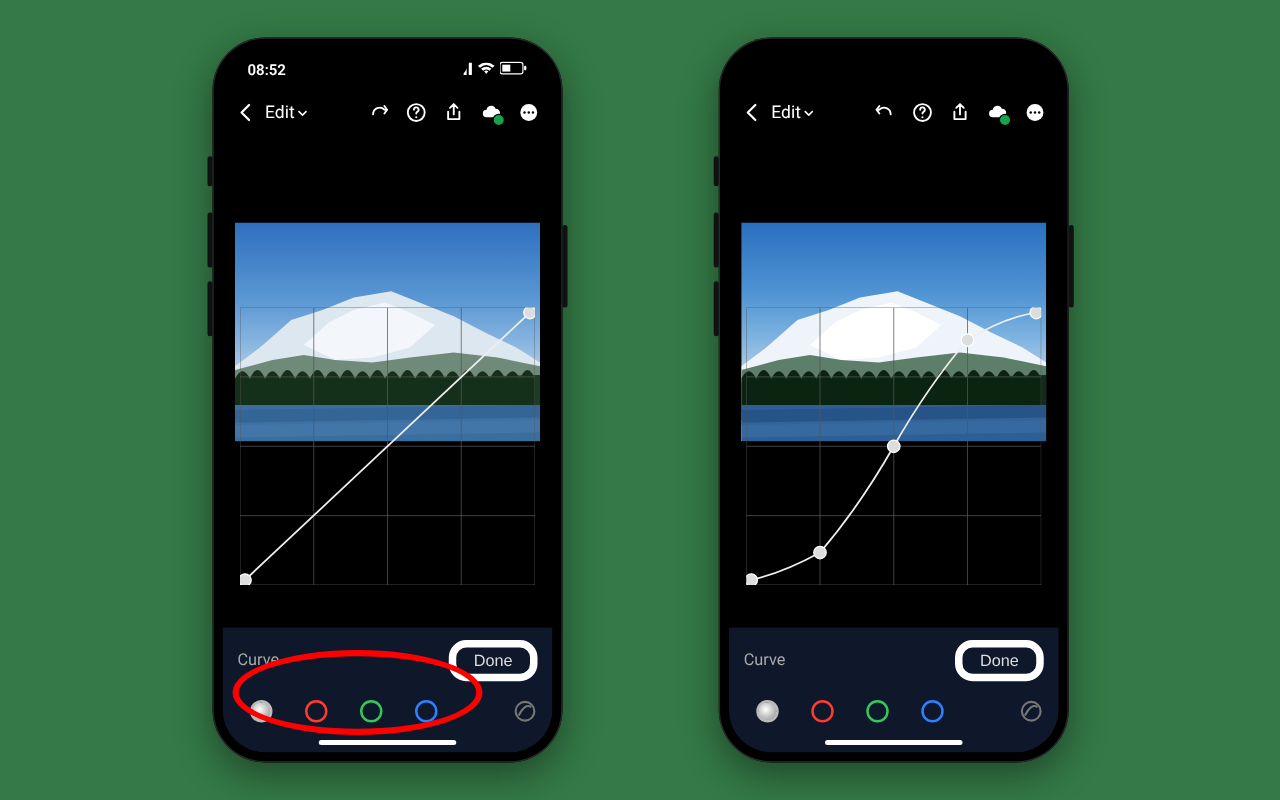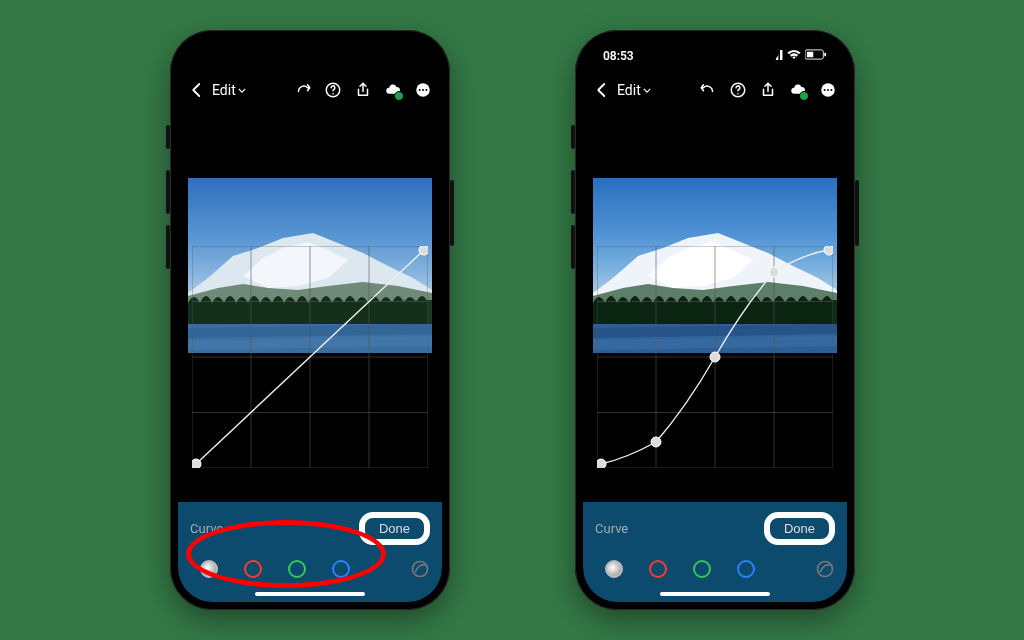--- a/index.html
+++ b/index.html
@@ -112,21 +112,21 @@
     position:absolute;
     top: 68px; left:4px; right:4px; bottom:0;
   }
   .curve-area svg { width:100%; height:100%; display:block; }
 
   
   .panel {
     position:absolute;
     left:0; right:0; bottom:0;
     height: 100px;
-    background: #0c4a6e;
+    background: #0f172a;
     border-radius: 0 0 34px 34px;
     padding: 10px 12px 0;
     box-sizing: border-box;
   }
   .panel-row1 {
     display:flex; align-items:center; justify-content:space-between;
     color:#aaa; font-size:13px;
   }
   .done-btn {
     border:6px solid #ffffff;
@@ -184,20 +184,45 @@
 
   <div class="phone left">
     <span class="sidebtn btn-l1"></span>
     <span class="sidebtn btn-l2"></span>
     <span class="sidebtn btn-l3"></span>
     <span class="sidebtn btn-r1"></span>
 
     <div class="screen">
       <div class="notch"></div>
 
+      <div class="status">
+        <span>08:52</span>
+        <span class="right-icons">
+          <span>
+            <svg viewBox="0 0 18 12" width="16" height="10">
+                <rect x="0" y="8" width="3" height="4" fill="#fff"></rect>
+                <rect x="5" y="5" width="3" height="7" fill="#fff"></rect>
+                <rect x="10" y="2" width="3" height="10" fill="#fff"></rect>
+                <rect x="15" y="0" width="3" height="12" fill="#fff"></rect>
+              </svg>
+          </span>
+          <span>
+            <svg viewBox="0 0 16 12" width="14" height="10">
+                <path d="M8 11 L6 8.5 Q8 7 10 8.5 Z M3 6 Q8 2 13 6 L11 8 Q8 5.5 5 8 Z M0 3 Q8 -3 16 3 L14 5 Q8 0 2 5 Z" fill="#fff"></path>
+              </svg>
+          </span>
+          <span>
+            <svg viewBox="0 0 24 12" width="22" height="11">
+                <rect x="0" y="1" width="20" height="10" rx="2" fill="none" stroke="#fff" stroke-width="1"></rect>
+                <rect x="2" y="3" width="7" height="6" fill="#fff"></rect>
+                <rect x="21" y="4" width="2" height="4" rx="1" fill="#fff"></rect>
+              </svg>
+          </span>
+        </span>
+      </div>
 
       <div class="navbar">
         <div class="nav-left">
           <span class="ico">
             <svg viewBox="0 0 24 24">
                 <path d="M15 4 L7 12 L15 20" stroke="#fff" stroke-width="2.4" fill="none" stroke-linecap="round" stroke-linejoin="round"></path>
               </svg>
           </span>
           <span style="display:flex;align-items:center;gap:2px;">
             <span>Edit</span>
@@ -310,45 +335,20 @@
 
   <div class="phone right">
     <span class="sidebtn btn-l1"></span>
     <span class="sidebtn btn-l2"></span>
     <span class="sidebtn btn-l3"></span>
     <span class="sidebtn btn-r1"></span>
 
     <div class="screen">
       <div class="notch"></div>
 
-      <div class="status">
-        <span>08:53</span>
-        <span class="right-icons">
-          <span>
-            <svg viewBox="0 0 18 12" width="16" height="10">
-                <rect x="0" y="8" width="3" height="4" fill="#fff"></rect>
-                <rect x="5" y="5" width="3" height="7" fill="#fff"></rect>
-                <rect x="10" y="2" width="3" height="10" fill="#fff"></rect>
-                <rect x="15" y="0" width="3" height="12" fill="#fff"></rect>
-              </svg>
-          </span>
-          <span>
-            <svg viewBox="0 0 16 12" width="14" height="10">
-                <path d="M8 11 L6 8.5 Q8 7 10 8.5 Z M3 6 Q8 2 13 6 L11 8 Q8 5.5 5 8 Z M0 3 Q8 -3 16 3 L14 5 Q8 0 2 5 Z" fill="#fff"></path>
-              </svg>
-          </span>
-          <span>
-            <svg viewBox="0 0 24 12" width="22" height="11">
-                <rect x="0" y="1" width="20" height="10" rx="2" fill="none" stroke="#fff" stroke-width="1"></rect>
-                <rect x="2" y="3" width="7" height="6" fill="#fff"></rect>
-                <rect x="21" y="4" width="2" height="4" rx="1" fill="#fff"></rect>
-              </svg>
-          </span>
-        </span>
-      </div>
 
       <div class="navbar">
         <div class="nav-left">
           <span class="ico">
             <svg viewBox="0 0 24 24">
                 <path d="M15 4 L7 12 L15 20" stroke="#fff" stroke-width="2.4" fill="none" stroke-linecap="round" stroke-linejoin="round"></path>
               </svg>
           </span>
           <span style="display:flex;align-items:center;gap:2px;">
             <span>Edit</span>

